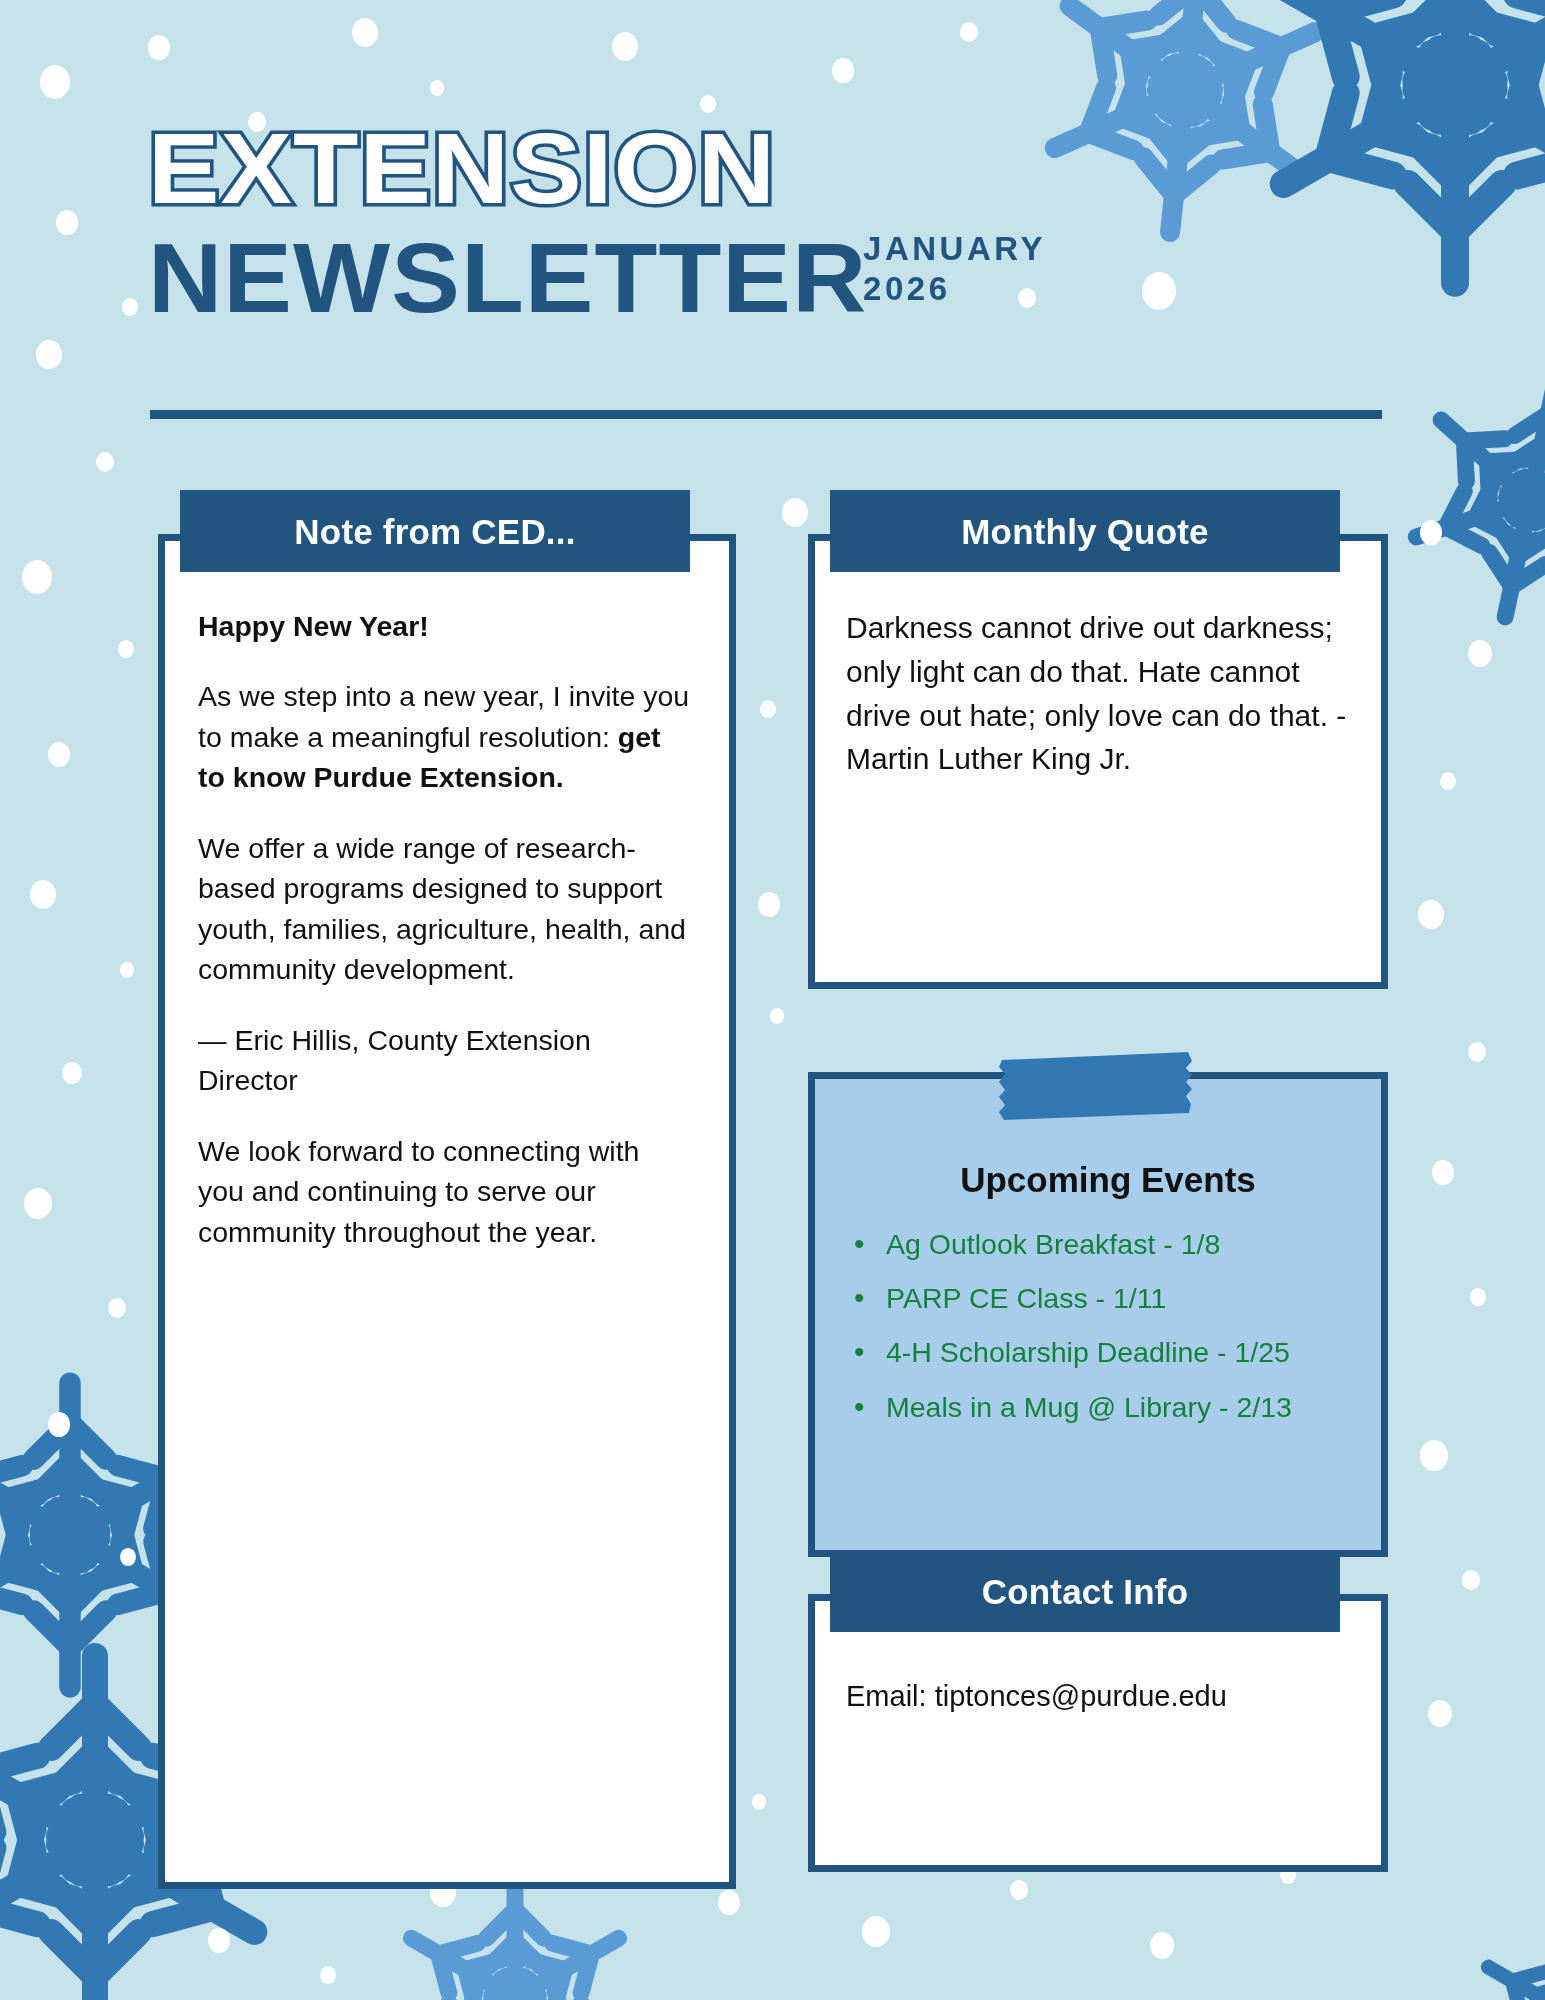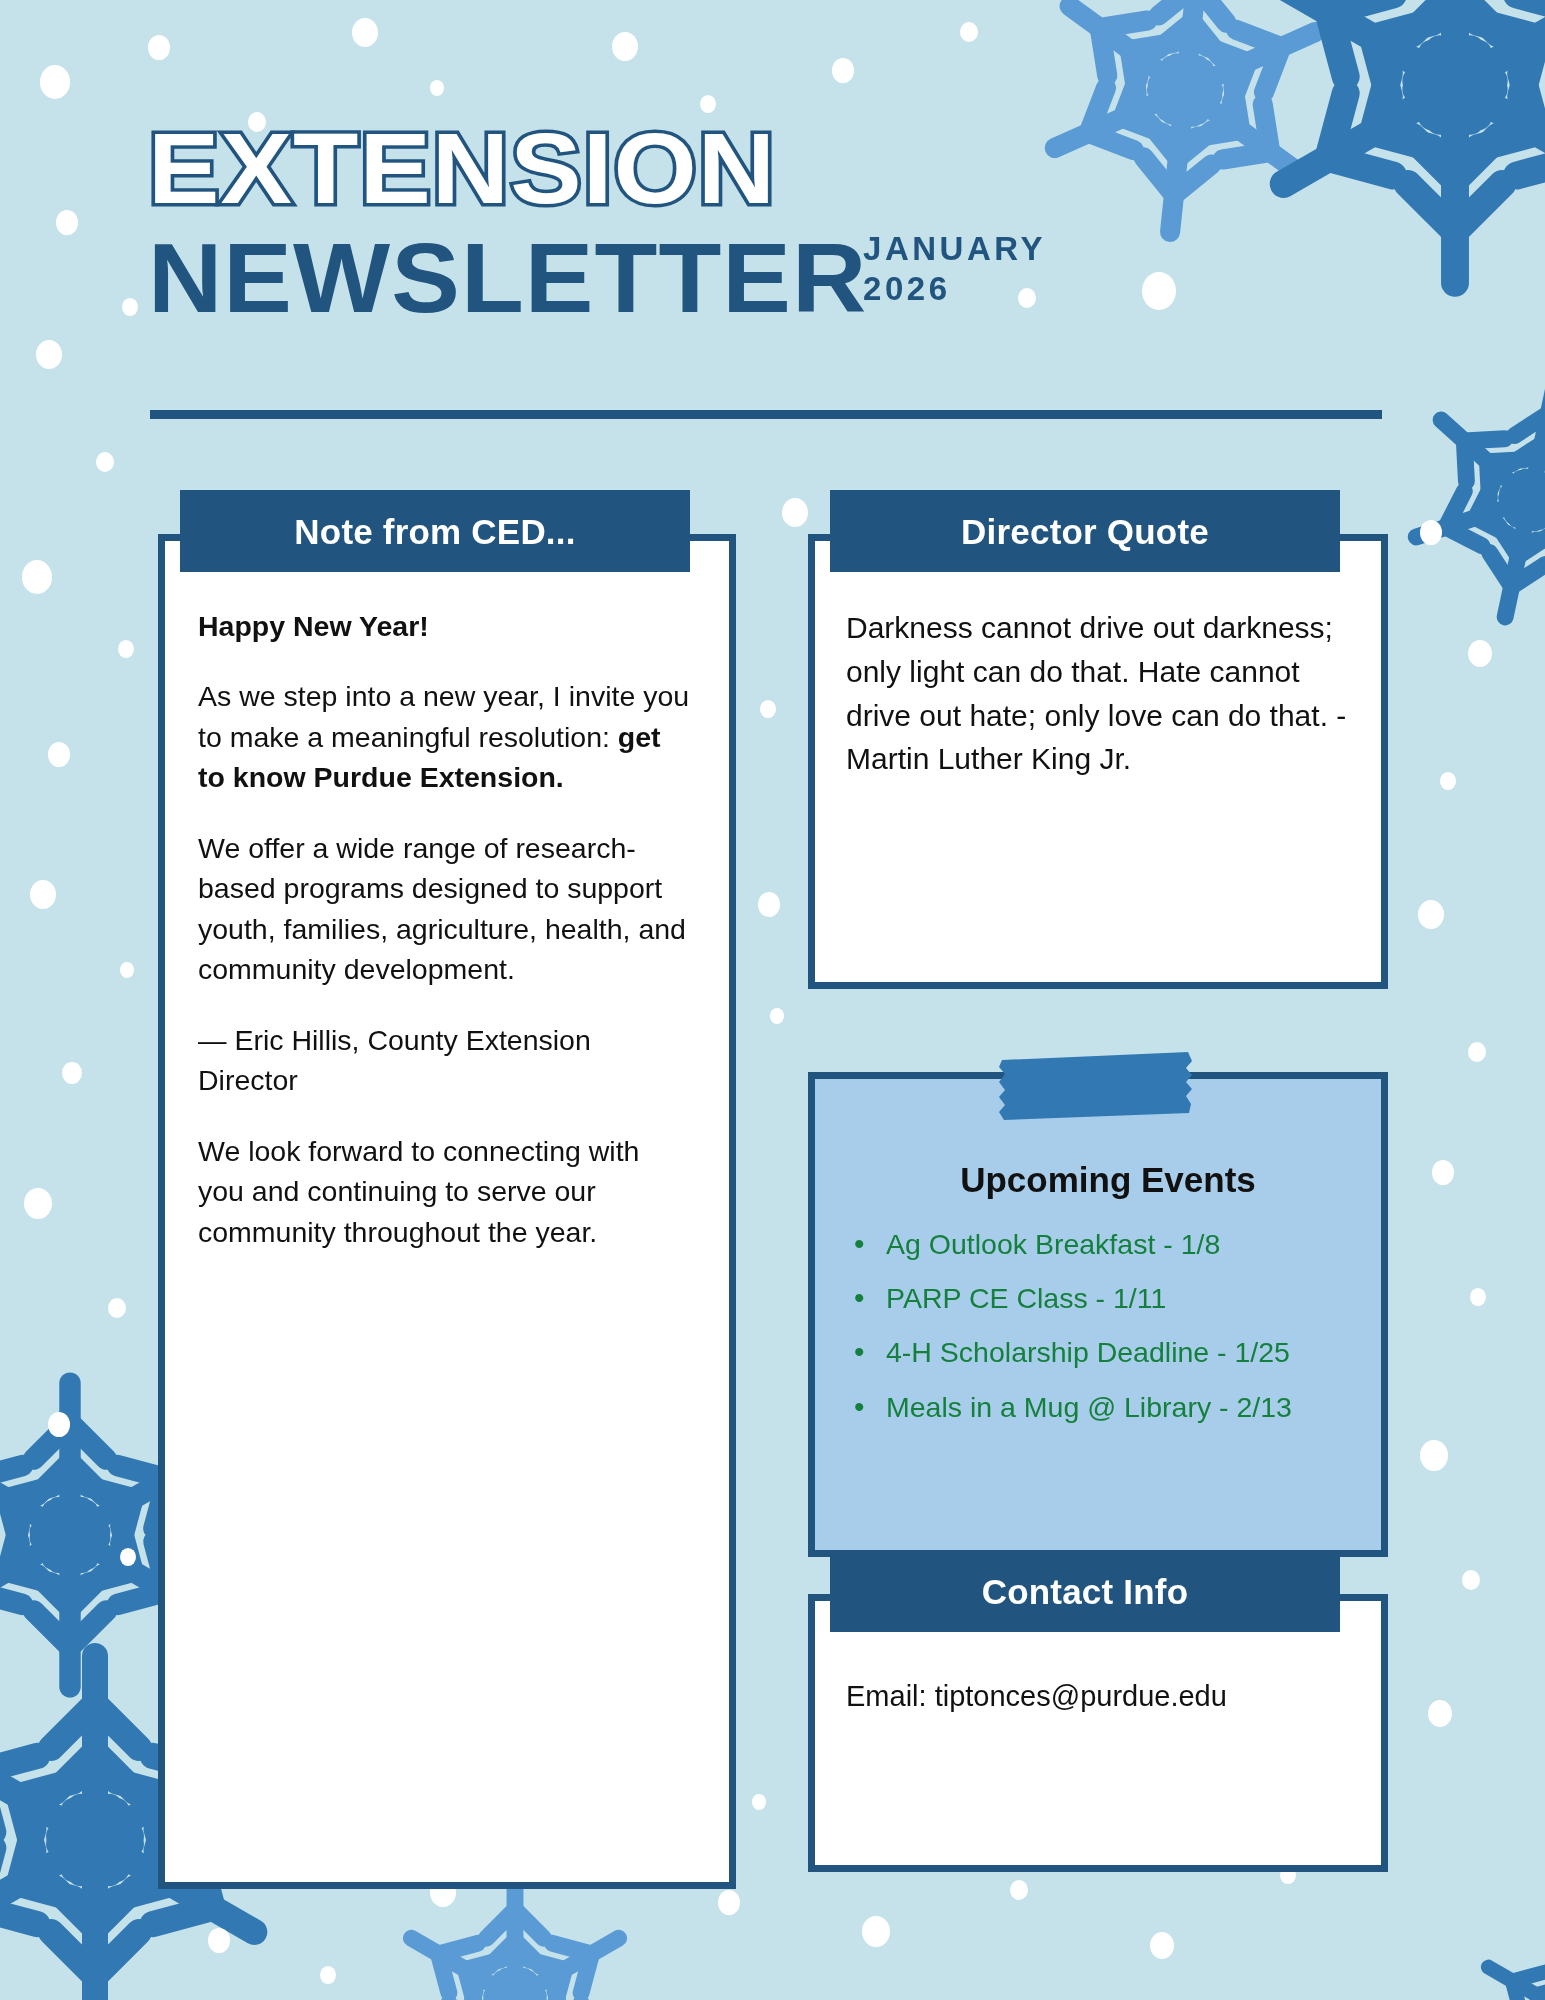--- a/index.html
+++ b/index.html
@@ -731,21 +731,21 @@
       </p>
       <p>
         <span> We look forward to connecting with you and continuing to serve our community throughout the year.</span>
       </p>
     </div>
   </div>
 
   <div class="panel" id="quote-panel">
     <div class="panel-box"></div>
     <div class="panel-head">
-      <span>Director Quote</span>
+      <span>Monthly Quote</span>
     </div>
     <div class="panel-body">
       <p>Darkness cannot drive out darkness; only light can do that. Hate cannot drive out hate; only love can do that. - Martin Luther King Jr.</p>
     </div>
   </div>
 
   <div class="panel" id="events-panel">
     <div id="events-box"></div>
     <svg id="tape" viewBox="0 0 200 72">
       <path d="M6 10 L192 2 L196 11 L190 18 L196 25 L190 32 L196 39 L190 46 L195 54 L193 63 L8 70 L3 62 L9 55 L3 47 L9 40 L3 32 L9 24 L3 17 Z" fill="#3279b4"></path>

